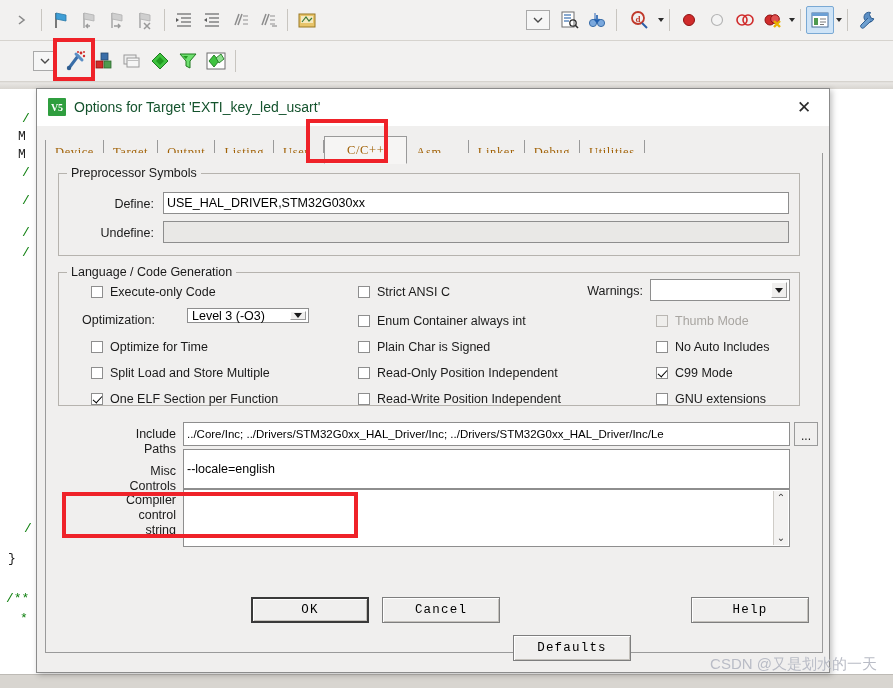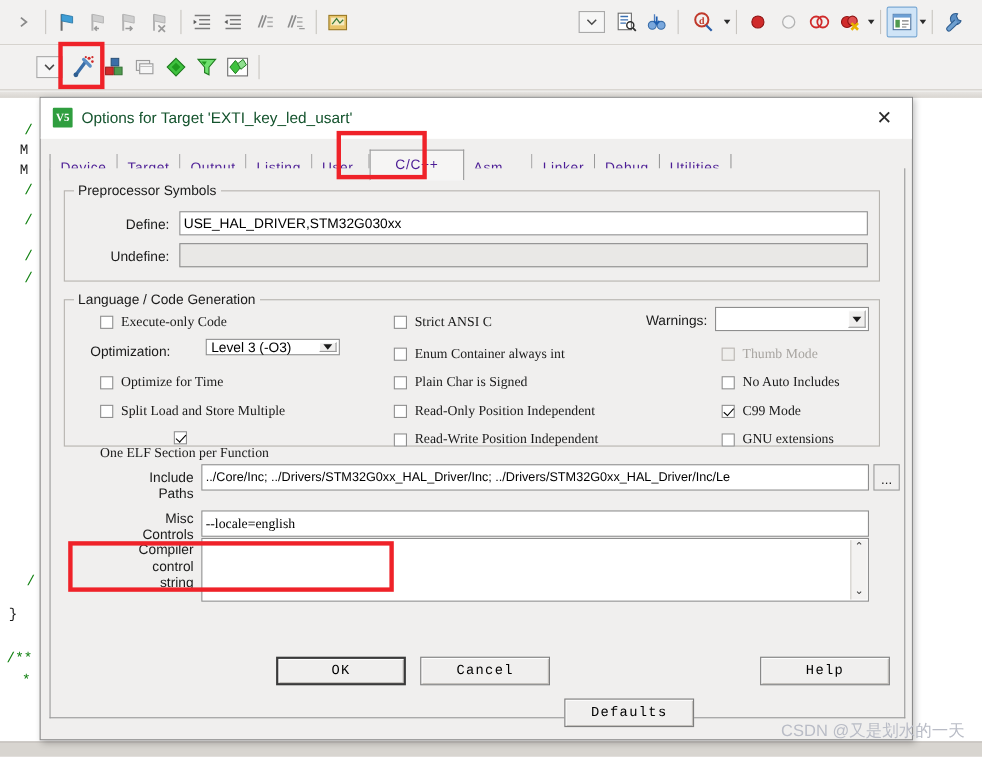--- a/index.html
+++ b/index.html
@@ -112,23 +112,23 @@
   #tabstrip {
     position: relative;
     height: 30px;
     margin: 8px 8px 0 8px;
     display: flex; align-items: flex-end;
   }
   .tab {
     height: 24px;
     padding: 0 9px;
     display: flex; align-items: center;
-    font-family: Liberation Sans, sans-serif;
+    font-family: Liberation Serif, serif;
     font-size: 12.5px;
-    color: #4c1d95;
+    color: #a16207;
     background: #f0efee;
     border-right: 1px solid #9a9a9a;
     letter-spacing: 0.6px;
     box-sizing: border-box;
   }
   .tab:first-child { border-left: 1px solid #9a9a9a; }
   .tab.selected {
     background: #f6f5f4;
     border: 1px solid #9a9a9a;
     border-bottom: 1px solid #f6f5f4;
@@ -190,21 +190,21 @@
     overflow: hidden;
     white-space: nowrap;
   }
   .textbox.disabled { background: #e9e8e6; }
 
   
   .cb {
     position: absolute;
     display: flex; align-items: center;
     font-size: 12.5px; color: #1a1a1a;
-    font-family: Liberation Serif, serif;
+    font-family: Liberation Sans, sans-serif;
     white-space: nowrap;
   }
   .cb .box {
     width: 12px; height: 12px;
     border: 1px solid #8e8e8e;
     background: #ffffff;
     margin-right: 7px;
     position: relative;
     flex: 0 0 auto;
     box-sizing: border-box;
@@ -658,21 +658,21 @@
           </span>
       </div>
       <div class="cb" style="left:45px; top:187px;">
         <span class="box"></span>
         <span>Optimize for Time</span>
       </div>
       <div class="cb" style="left:45px; top:213px;">
         <span class="box"></span>
         <span>Split Load and Store Multiple</span>
       </div>
-      <div class="cb checked" style="left:45px; top:239px;flex-direction:column;">
+      <div class="cb checked" style="left:45px; top:239px;">
         <span class="box"></span>
         <span>One ELF Section per Function</span>
       </div>
 
       <div class="cb" style="left:312px; top:132px;">
         <span class="box"></span>
         <span>Strict ANSI C</span>
       </div>
       <div class="cb" style="left:312px; top:161px;">
         <span class="box"></span>
@@ -715,21 +715,21 @@
         <span>GNU extensions</span>
       </div>
 
       <div class="fld-label" style="left:50px; top:274px; width:80px;">Include</div>
       <div class="fld-label" style="left:50px; top:289px; width:80px;">Paths</div>
       <div class="textbox" style="left:137px; top:269px; width:607px; height:24px; font-size:11.5px;">../Core/Inc;   ../Drivers/STM32G0xx_HAL_Driver/Inc;   ../Drivers/STM32G0xx_HAL_Driver/Inc/Le</div>
       <div class="dots-btn" style="left:748px; top:269px;">...</div>
 
       <div class="fld-label" style="left:50px; top:311px; width:80px;">Misc</div>
       <div class="fld-label" style="left:50px; top:326px; width:80px;">Controls</div>
-      <div class="textbox" style="left:137px; top:311px; width:607px; height:24px;font-family:Liberation Serif, serif;">--locale=english</div>
+      <div class="textbox" style="left:137px; top:296px; width:607px; height:40px;">--locale=english</div>
 
       <div class="fld-label" style="left:50px; top:340px; width:80px;">Compiler</div>
       <div class="fld-label" style="left:50px; top:355px; width:80px;">control</div>
       <div class="fld-label" style="left:50px; top:370px; width:80px;">string</div>
       <div id="compiler-box" style="top:336px; height:58px;">
         <div id="compiler-scroll">
           <div class="sc-arrow">⌃</div>
           <div class="sc-arrow">⌄</div>
         </div>
       </div>

